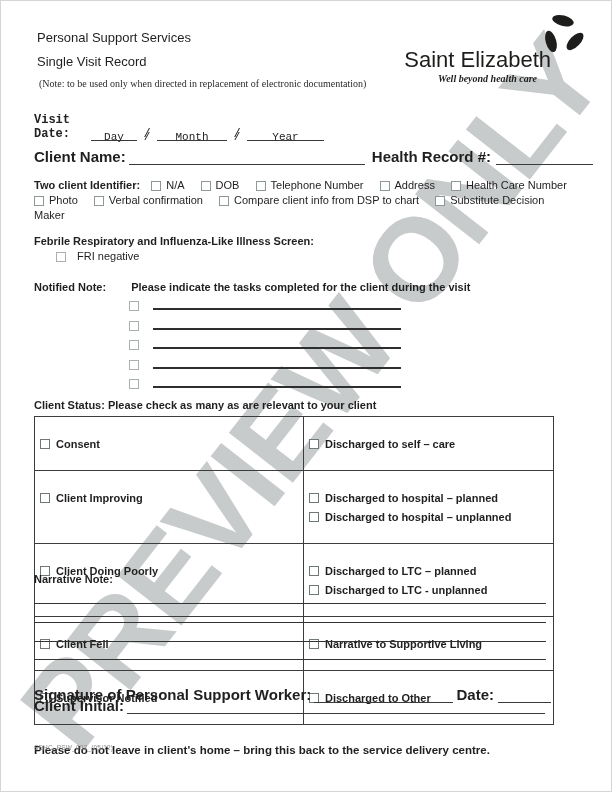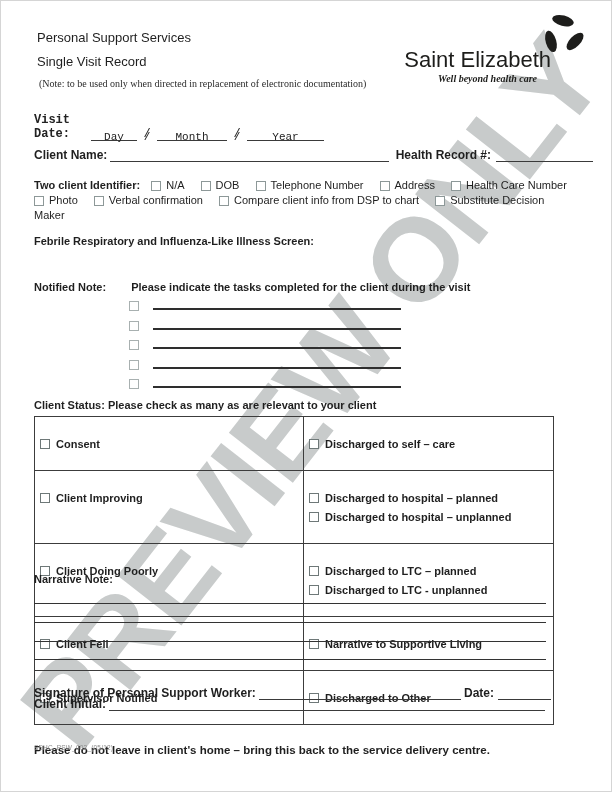--- a/index.html
+++ b/index.html
@@ -22,21 +22,21 @@
   .logo-name { font-size:22px; color:#1d1d1b; letter-spacing:0px; }
   .logo-tag  { font-family:"Liberation Serif", serif; font-style:italic; font-weight:bold; font-size:10px; color:#1d1d1b; }
   
   .serifrow { font-family:Liberation Mono, monospace; font-size:12px; color:#222; }
   .seg { display:inline-block; vertical-align:bottom; }
   .uline { border-bottom:1.5px solid #3a3a3a; height:13px; }
   .slashcell { text-align:center; }
   .center { text-align:center; }
   
   .flexrow { display:flex; align-items:flex-end; }
-  .blabel { font-weight:bold; font-size:12px; white-space:nowrap; }
+  .blabel { font-weight:bold; font-size:15px; white-space:nowrap; }
   .fill { flex:1; border-bottom:1.5px solid #3a3a3a; height:13px; margin:0 3px; }
   
   .cb { display:inline-block; width:8px; height:8px; border:1px solid #8d9898;
         background:#fff; vertical-align:middle; margin-right:5px; flex:none; }
   .cb-light { border-color:#a8b0b0; }
   .cb-dark  { border-color:#6e7878; }
   
   .bodytext { font-size:11px; }
   .bold { font-weight:bold; }
   .id-item { display:inline-block; margin-right:13px; white-space:nowrap; }
@@ -115,20 +115,21 @@
       <span class="id-item"><span class="cb"></span><span>Photo</span></span>
       <span class="id-item"><span class="cb"></span><span>Verbal confirmation</span></span>
       <span class="id-item"><span class="cb"></span><span>Compare client info from DSP to chart</span></span>
       <span class="id-item"><span class="cb"></span><span>Substitute Decision</span></span>
     </div>
     <div>Maker</div>
   </div>
 
   <div class="abs bodytext" style="left:33px; top:234px;">
     <div class="bold">Febrile Respiratory and Influenza-Like Illness Screen:</div>
+    <div class="fri-item"><span class="cb cb-light"></span><span style="margin-left:6px;">FRI negative</span></div>
   </div>
 
   <div class="abs bodytext" style="left:33px; top:280px;">
     <span class="bold">Notified Note:</span>
     <span class="bold" style="margin-left:22px;">Please indicate the tasks completed for the client during the visit</span>
   </div>
 
   <div class="pn-row" style="top:294px;"><span class="cb cb-light"></span><span class="pn-line"></span></div>
   <div class="pn-row" style="top:314px;"><span class="cb cb-light"></span><span class="pn-line"></span></div>
   <div class="pn-row" style="top:333px;"><span class="cb cb-light"></span><span class="pn-line"></span></div>

